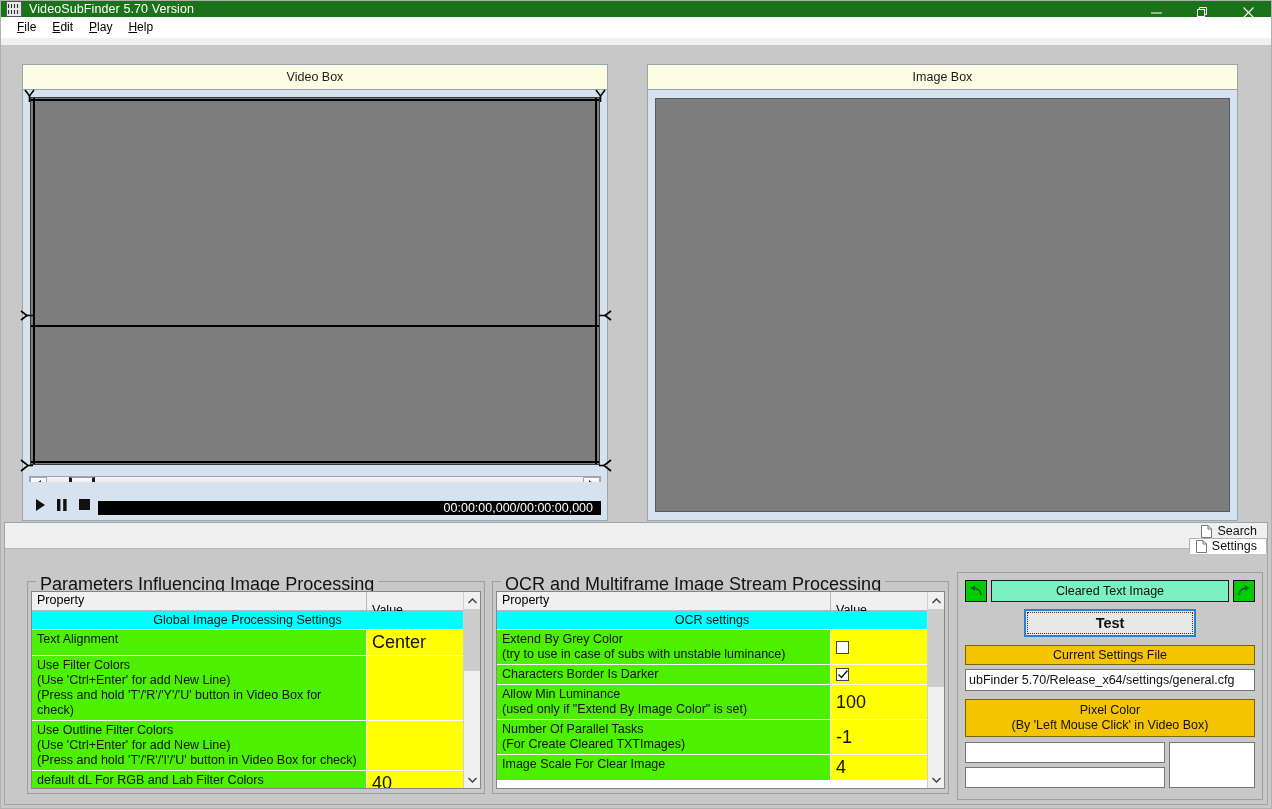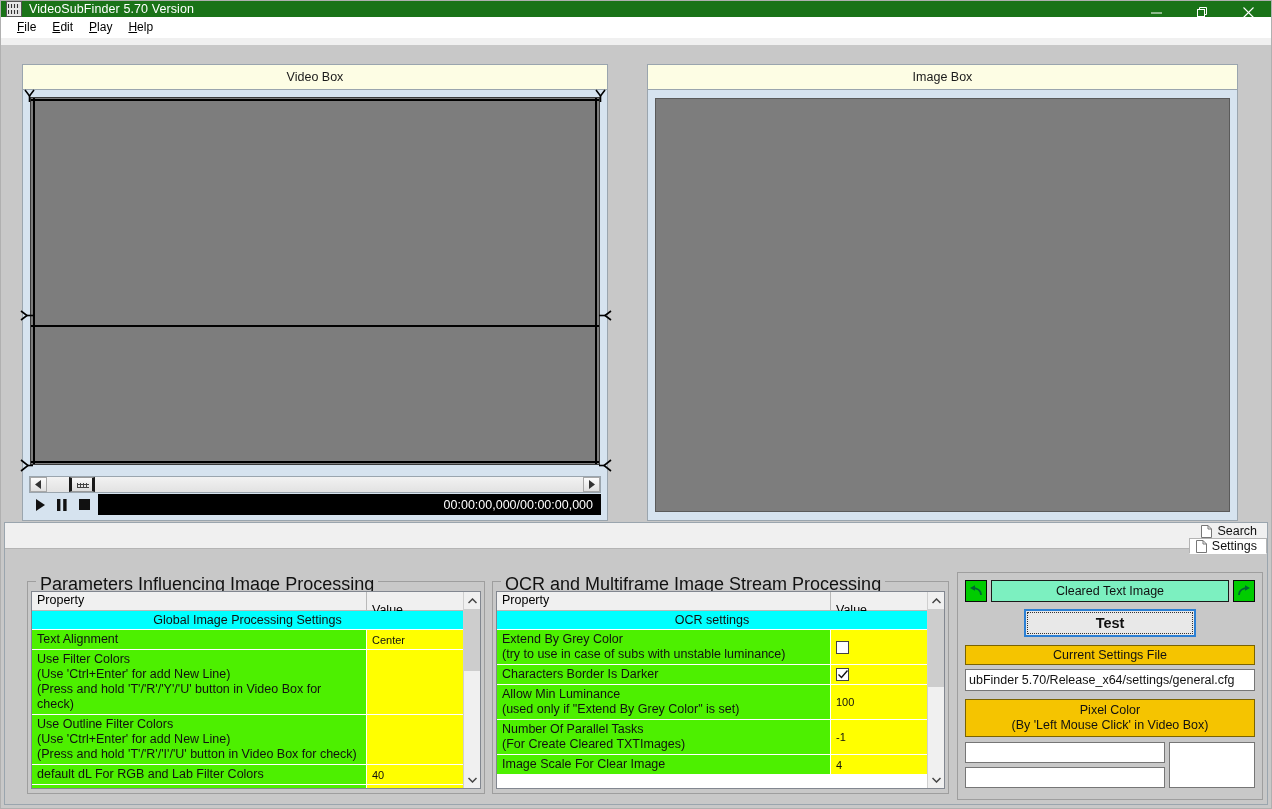--- a/index.html
+++ b/index.html
@@ -168,23 +168,24 @@
     content: "";
     position: absolute; left: 5px; top: 5px;
     width: 12px; height: 5px;
     background: repeating-linear-gradient(90deg,#444 0 1px,transparent 1px 3px),
                 repeating-linear-gradient(0deg,#444 0 1px,transparent 1px 3px);
   }
 
   .transport {
     position: absolute;
     left: 6px; right: 6px; bottom: 5px;
-    height: 21px;
+    height: 33px;
     display: flex;
     background: #d6e3ef;
+    align-items: flex-end;
   }
   .tbtn {
     width: 22px; height: 21px;
     display: flex; align-items: center; justify-content: center;
     flex: none;
     color: #111;
   }
   .time-display {
     flex: 1;
     background: #000;
@@ -304,21 +305,21 @@
     background: #4df000;
     font-size: 12.5px;
     color: #111;
     padding: 2px 5px;
     line-height: 15px;
     border-right: 1px solid #fff;
   }
   .gc-val {
     width: 96px;
     background: #ffff00;
-    font-size: 11px;
+    font-size: 18px;
     color: #111;
     padding: 2px 5px;
     display: flex; align-items: center;
   }
   .cbx {
     width: 13px; height: 13px;
     background: #fff;
     border: 1px solid #444;
     display: flex; align-items: center; justify-content: center;
     flex: none;
@@ -662,21 +663,21 @@
                   <div class="gc-val">
                     <span class="cbx">
                       <svg width="10" height="9" viewBox="0 0 10 9">
                           <polyline points="0.5,4.5 3.5,7.5 9.5,0.5" fill="none" stroke="#111" stroke-width="1.4"></polyline>
                         </svg>
                     </span>
                   </div>
                 </div>
                 <div class="grow">
                   <div class="gc-prop" style="white-space:pre-line">Allow Min Luminance
-(used only if "Extend By Grey Color" is set)</div>
+(used only if "Extend By Image Color" is set)</div>
                   <div class="gc-val">100</div>
                 </div>
                 <div class="grow">
                   <div class="gc-prop" style="white-space:pre-line">Number Of Parallel Tasks
 (For Create Cleared TXTImages)</div>
                   <div class="gc-val">-1</div>
                 </div>
                 <div class="grow">
                   <div class="gc-prop">Image Scale For Clear Image</div>
                   <div class="gc-val">4</div>

